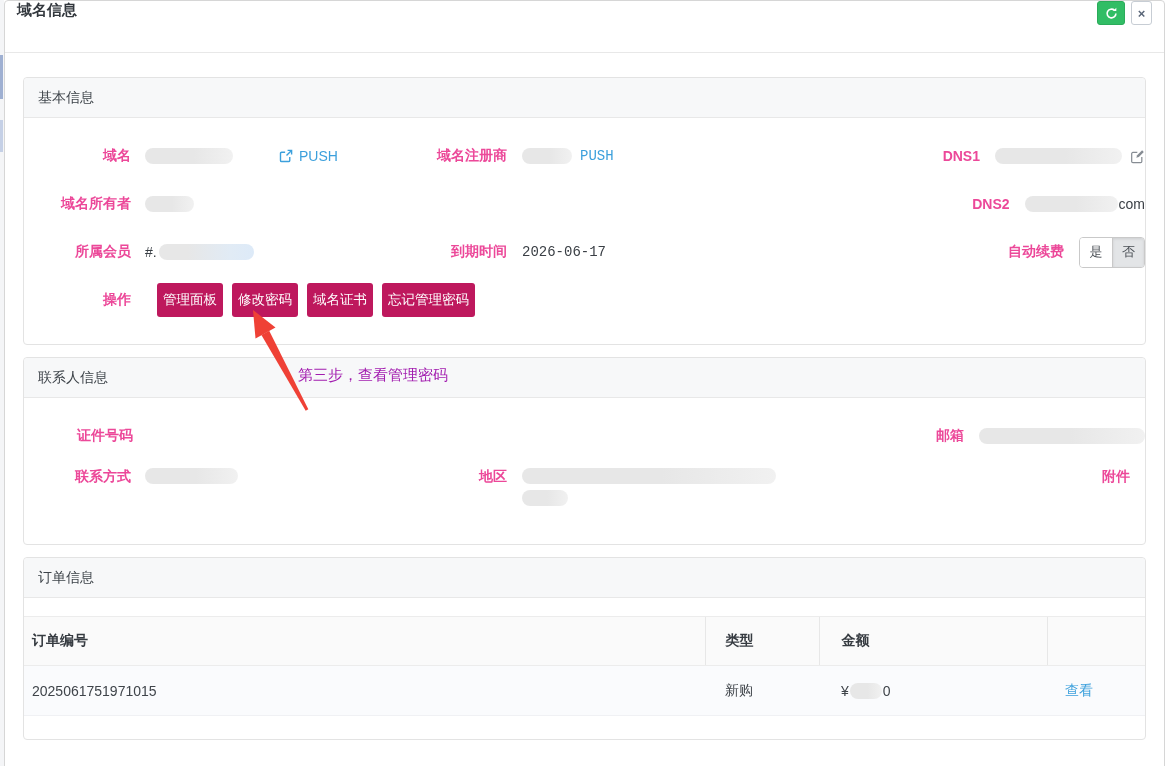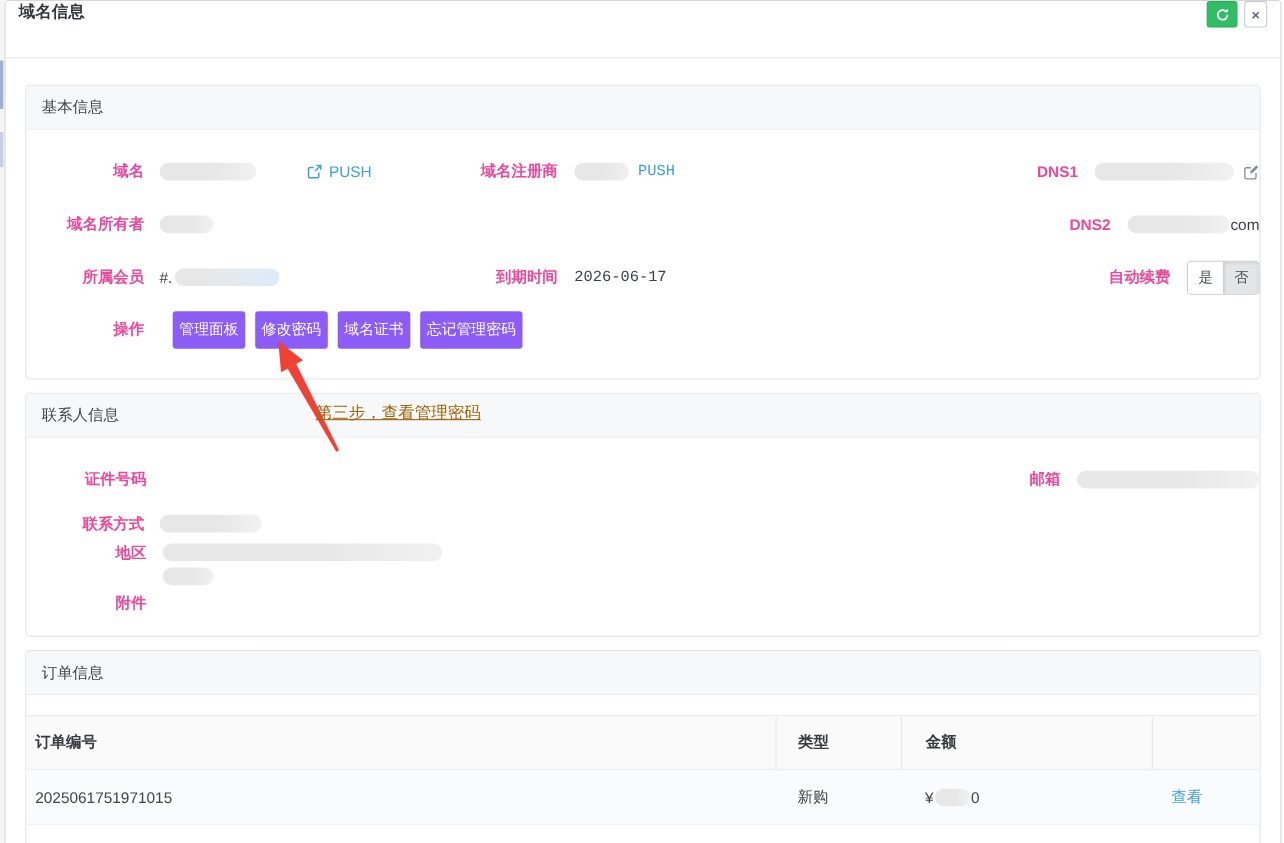--- a/index.html
+++ b/index.html
@@ -47,48 +47,48 @@
     align-items:center; gap:6px; cursor:pointer; }
 
   .edit-icon { margin-left:8px; display:inline-flex; cursor:pointer; }
 
   .toggle { display:inline-flex; border:1px solid #c9c9c9; border-radius:4px; overflow:hidden; }
   .toggle .opt { width:32px; height:29px; display:flex; align-items:center; justify-content:center;
     font-size:13px; color:#4a4f55; background:#fff; cursor:pointer; }
   .toggle .opt.off { background:#e3e5e7; border-left:1px solid #c9c9c9;
     box-shadow:inset 0 1px 3px rgba(0,0,0,.1); }
 
-  .abtn { background:#8b5cf6; color:#fff; border:none; border-radius:3px;
+  .abtn { background:#be185d; color:#fff; border:none; border-radius:3px;
     font-size:13.5px; padding:8px 6px; margin-right:9px; cursor:pointer;
     font-family:inherit; }
 
   
   .region-col { display:flex; flex-direction:column; gap:6px; align-items:flex-start; }
-  .row-top { align-items:flex-start;flex-direction:column; }
+  .row-top { align-items:flex-start; }
   .row-top .lbl, .row-top .val { margin-top:8px; }
   .row-top .region-col { margin-top:0; }
 
   
   .order-gap { height:18px; }
   table.order { width:100%; border-collapse:collapse; margin-bottom:23px; }
   table.order th { background:#fafafa; height:49px; text-align:left; font-size:14px;
     font-weight:bold; color:#363b41; border-top:1px solid #ececec; border-bottom:1px solid #ececec; }
   table.order th + th { border-left:1px solid #e7e7e7; }
   table.order td { height:50px; background:#fafbfd; font-size:14px; color:#3f444a;
     border-bottom:1px solid #f0f1f4; }
   .col-no { width:681px; padding-left:8px; }
   .col-type { width:114px; padding-left:20px; }
   .col-amt { width:228px; padding-left:22px; }
   .col-act { padding-left:18px; }
   .amt-val { display:inline-flex; align-items:center; }
   .amt-val .pill { margin:0 1px; }
 
   
-  .annotation-text { position:absolute; left:287px; top:366px; color:#a16207;
-    font-size:15px; z-index:20;text-decoration:underline; }
+  .annotation-text { position:absolute; left:298px; top:366px; color:#a21caf;
+    font-size:15px; z-index:20; }
   .arrow-overlay { position:absolute; left:0; top:0; width:1167px; height:766px;
     pointer-events:none; z-index:19; }
 </style>
 </head>
 <body>
 
 <div class="sliver">
   <div class="seg1"></div>
   <div class="seg2"></div>
 </div>

